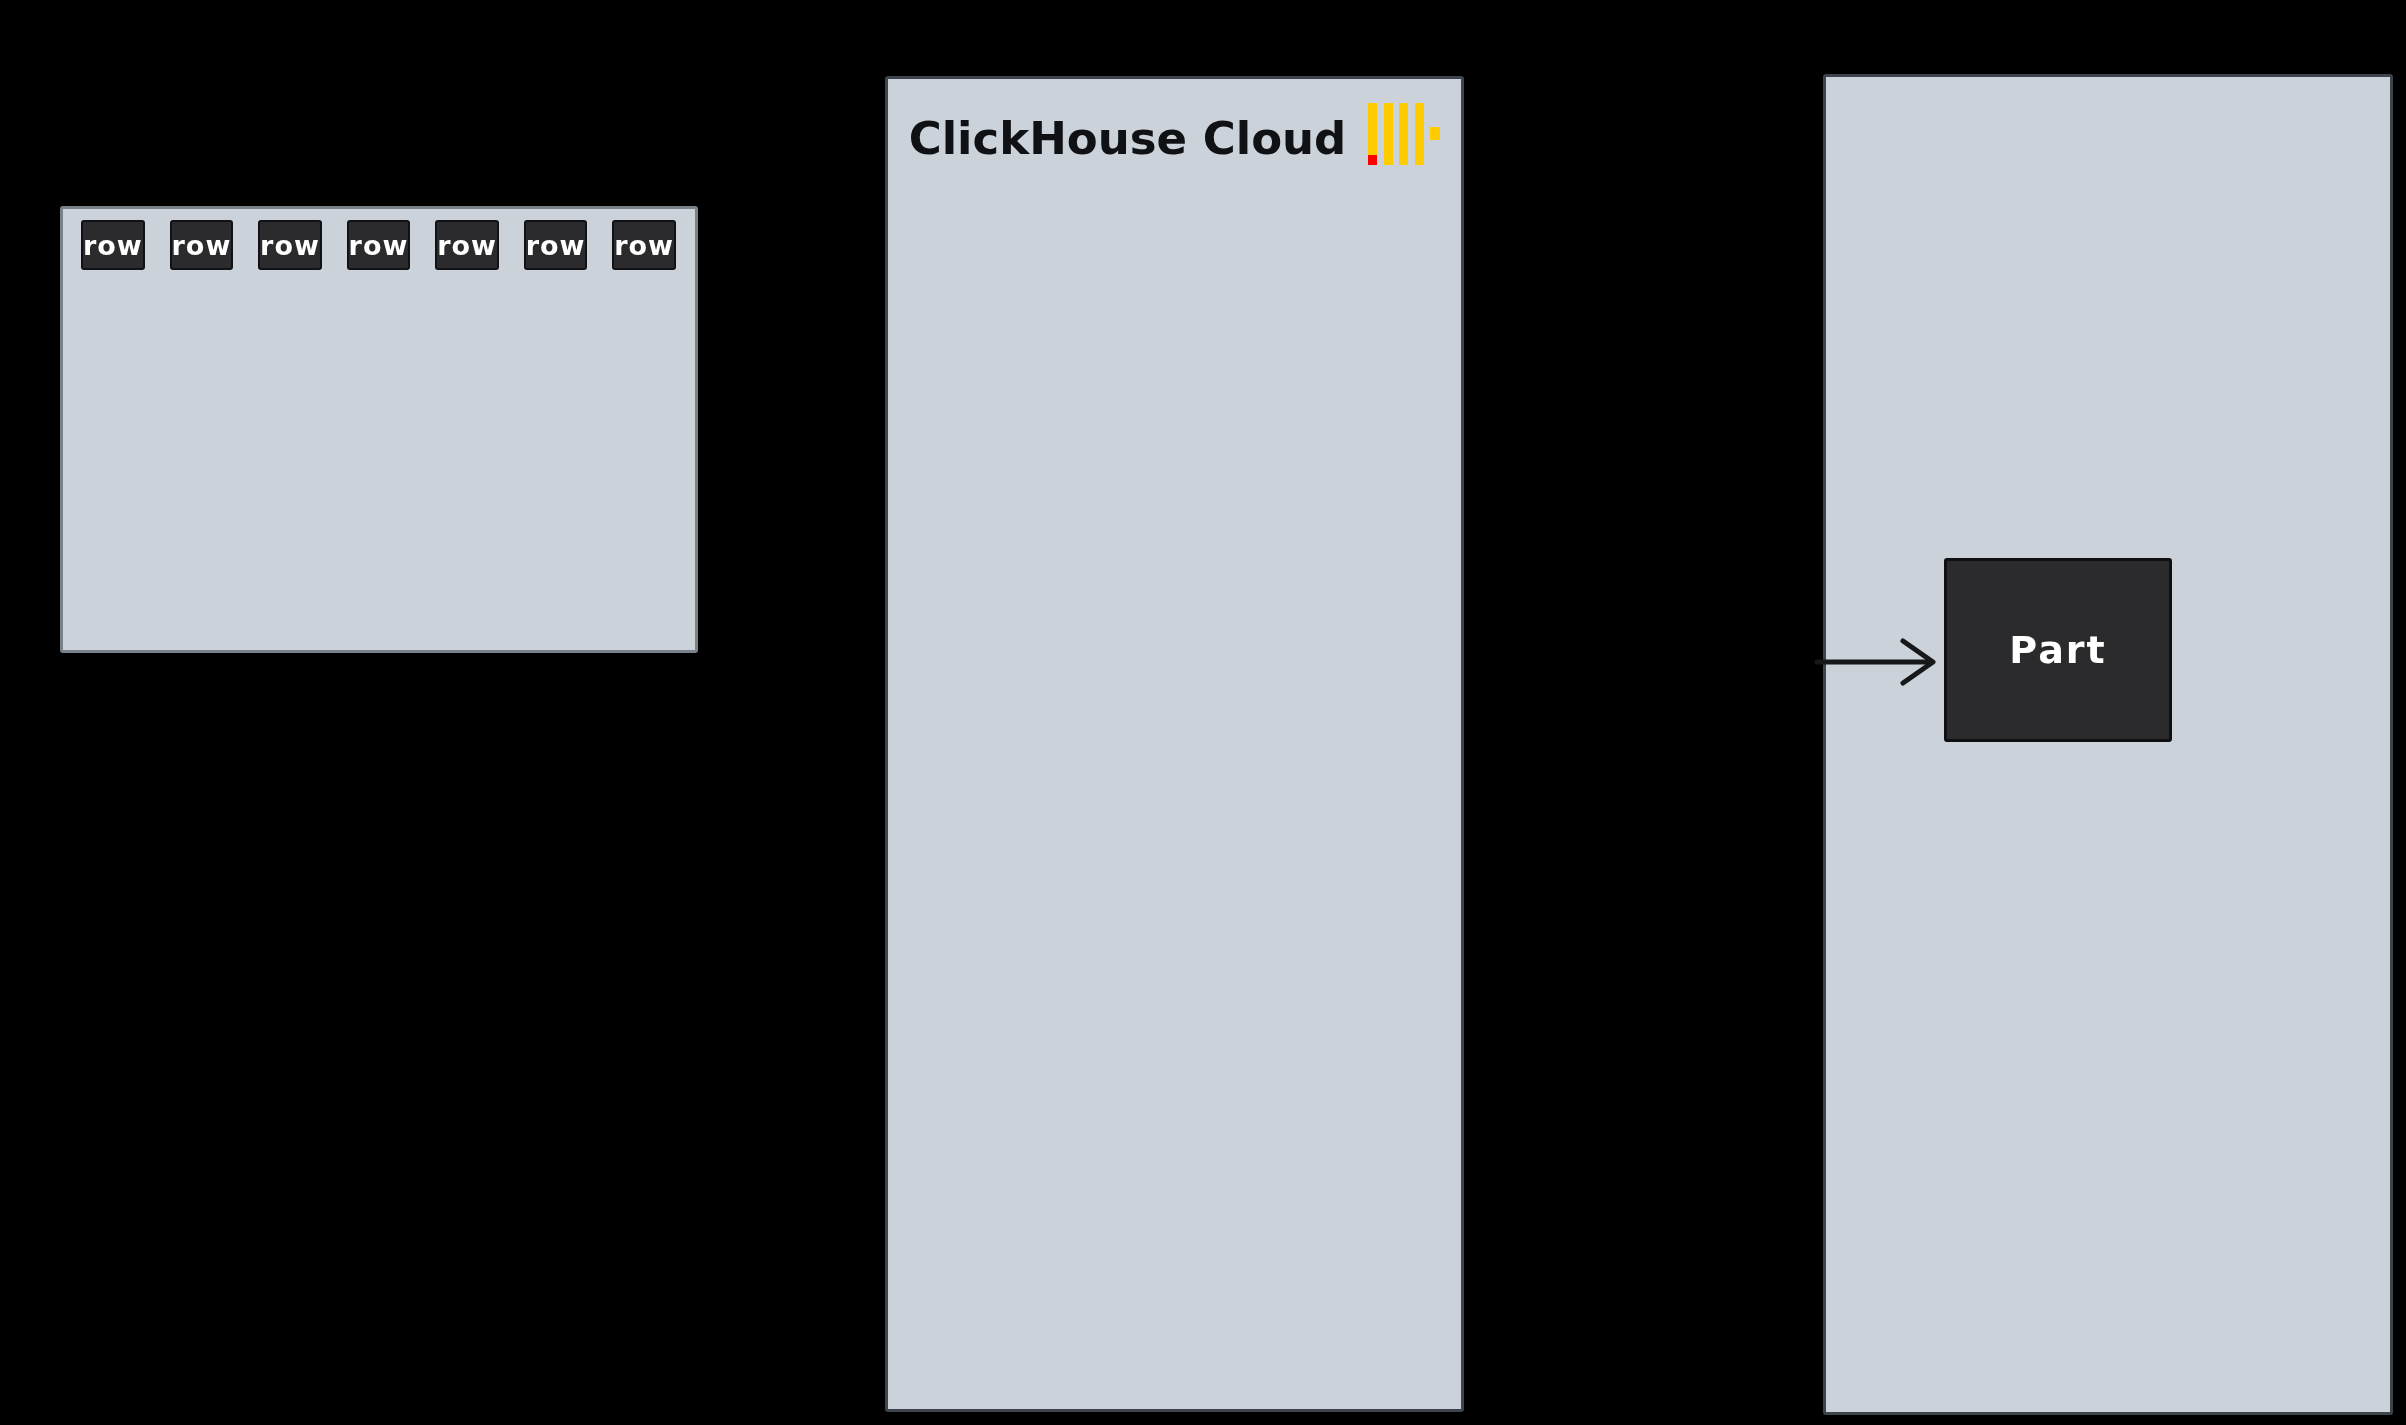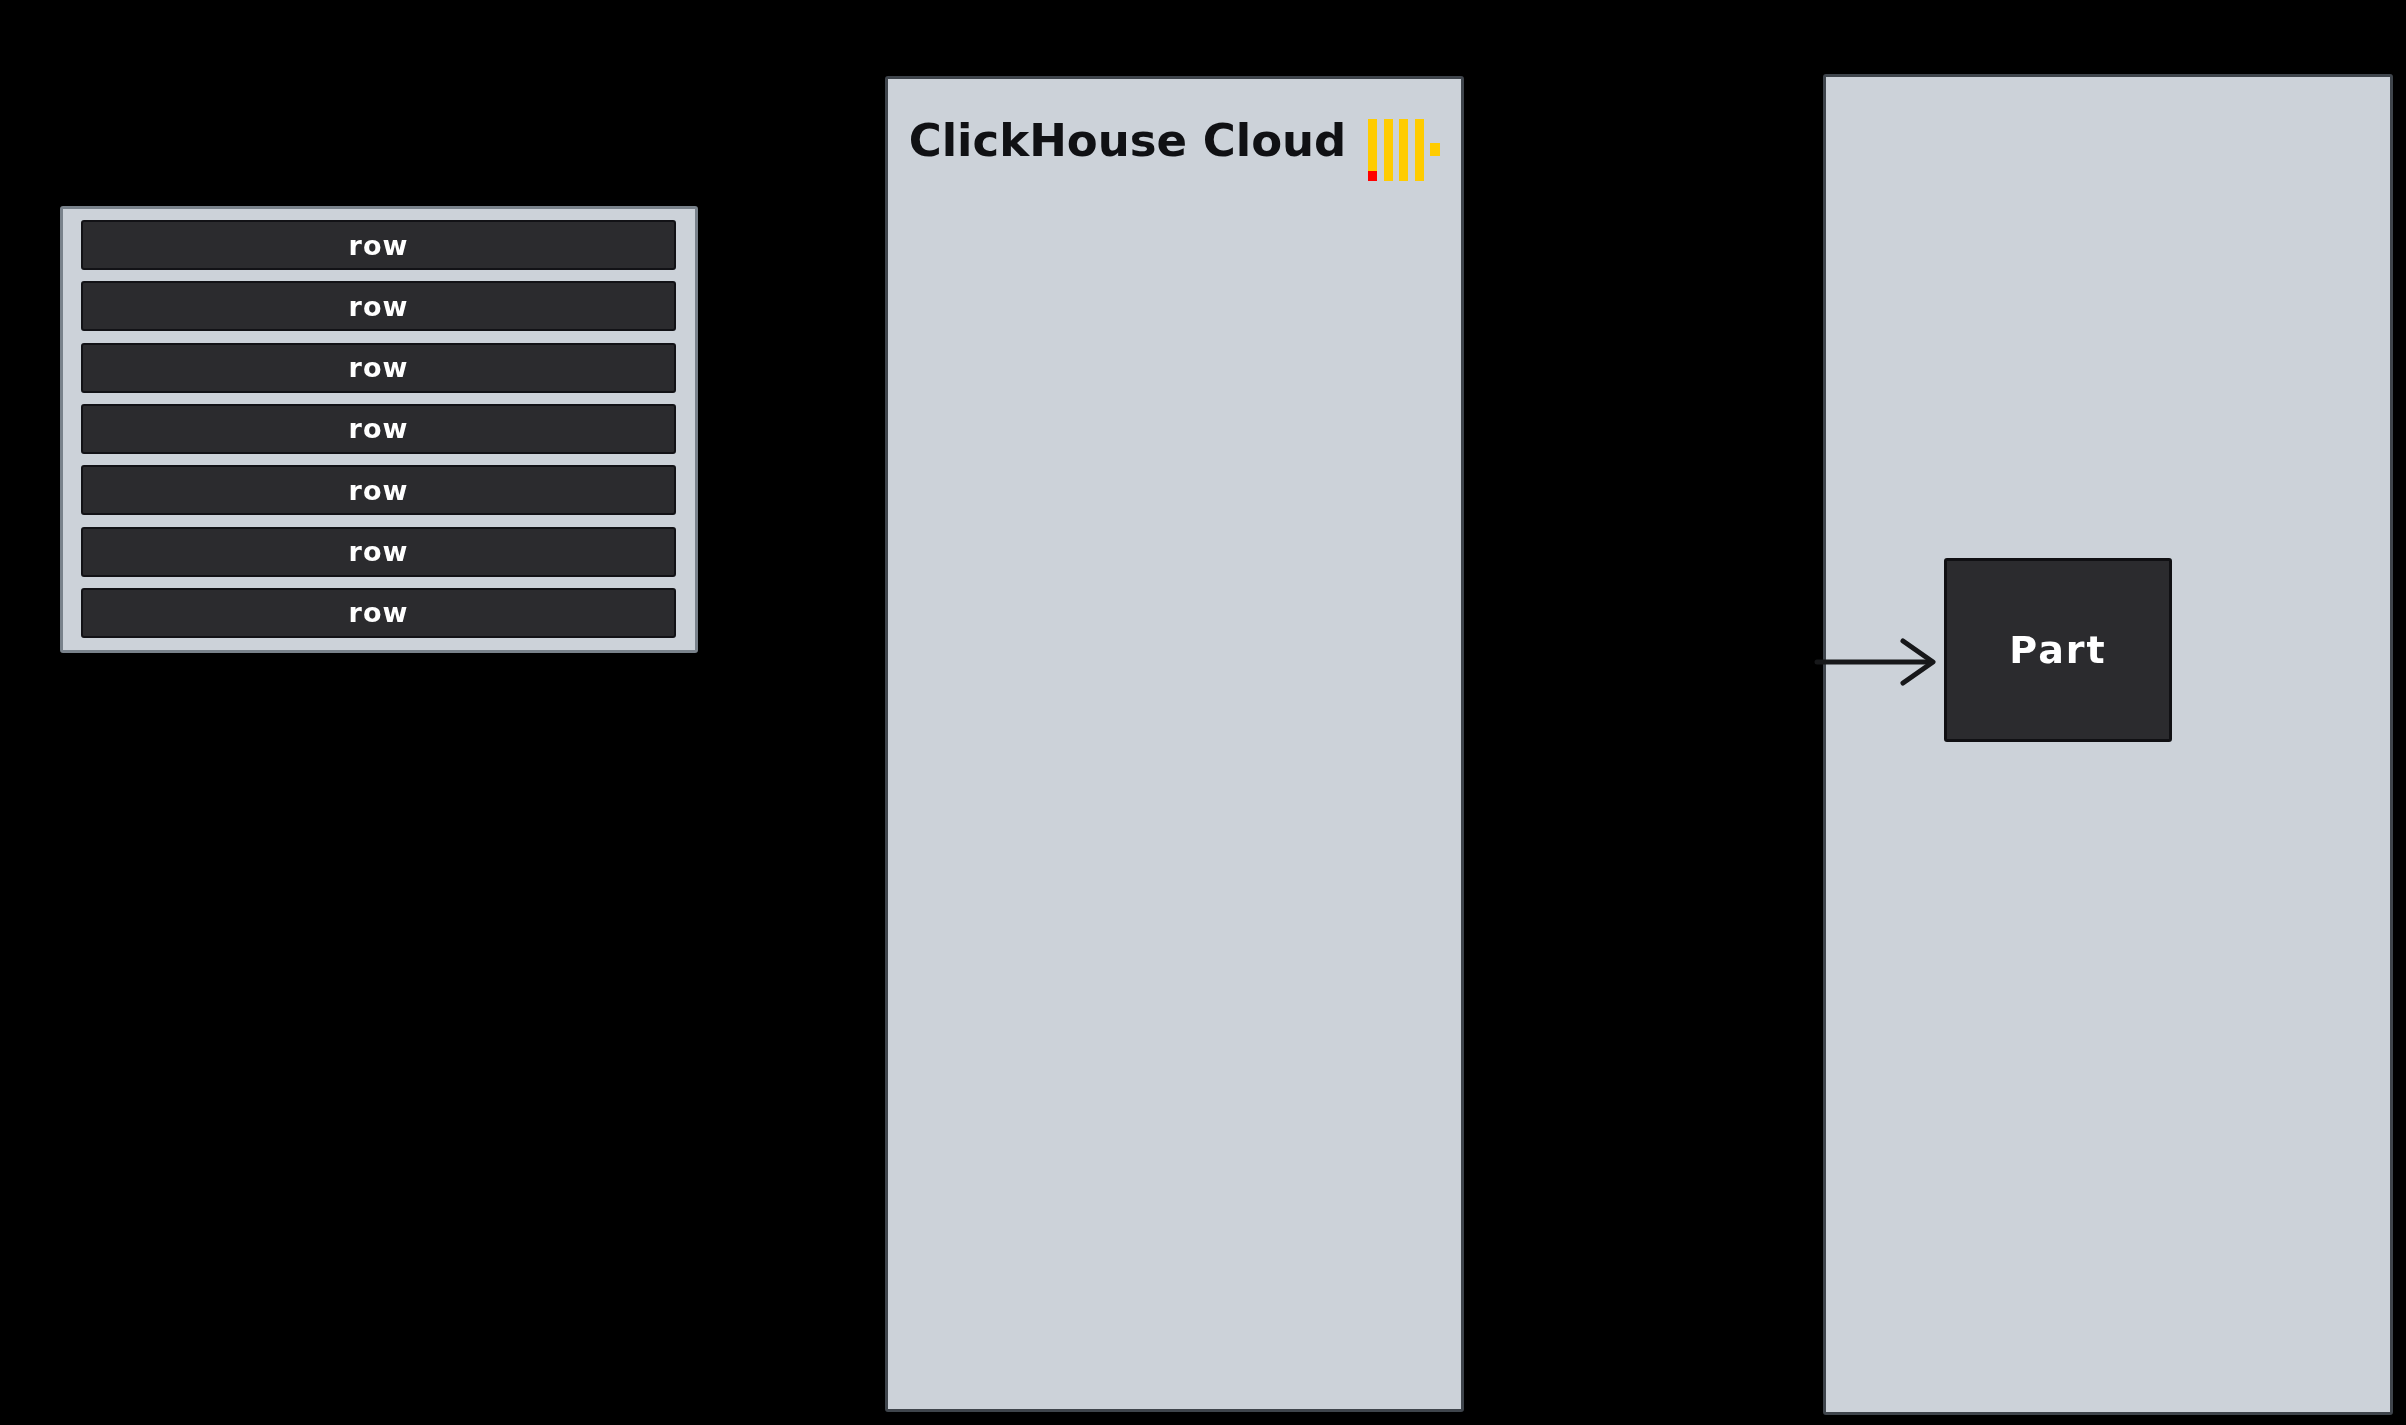--- a/index.html
+++ b/index.html
@@ -20,21 +20,21 @@
     position: absolute;
     left: 60px;
     top: 206px;
     width: 638px;
     height: 447px;
     box-sizing: border-box;
     background: #ccd2d9;
     border: 3px solid #79828b;
     border-radius: 3px;
     display: flex;
-    flex-direction: column;
+    flex-direction: row;
     justify-content: space-between;
     padding: 11px 19px 12px 18px;
   }
   .row-bar {
     height: 50px;
     box-sizing: border-box;
     background: #2b2b2e;
     border: 2px solid #121216;
     border-radius: 3px;
     display: flex;
@@ -60,23 +60,23 @@
     width: 579px;
     height: 1336px;
   }
   .panel-storage {
     left: 1823px;
     top: 74px;
     width: 570px;
     height: 1341px;
   }
   .panel-header {
-    margin-top: 36px;
+    margin-top: 20px;
     display: flex;
-    align-items: flex-start;
+    align-items: flex-end;
     justify-content: center;
     gap: 22px;
   }
   .panel-title {
     color: #101114;
     font-size: 45px;
     font-weight: 600;
     white-space: nowrap;
     line-height: 1.15;
   }

